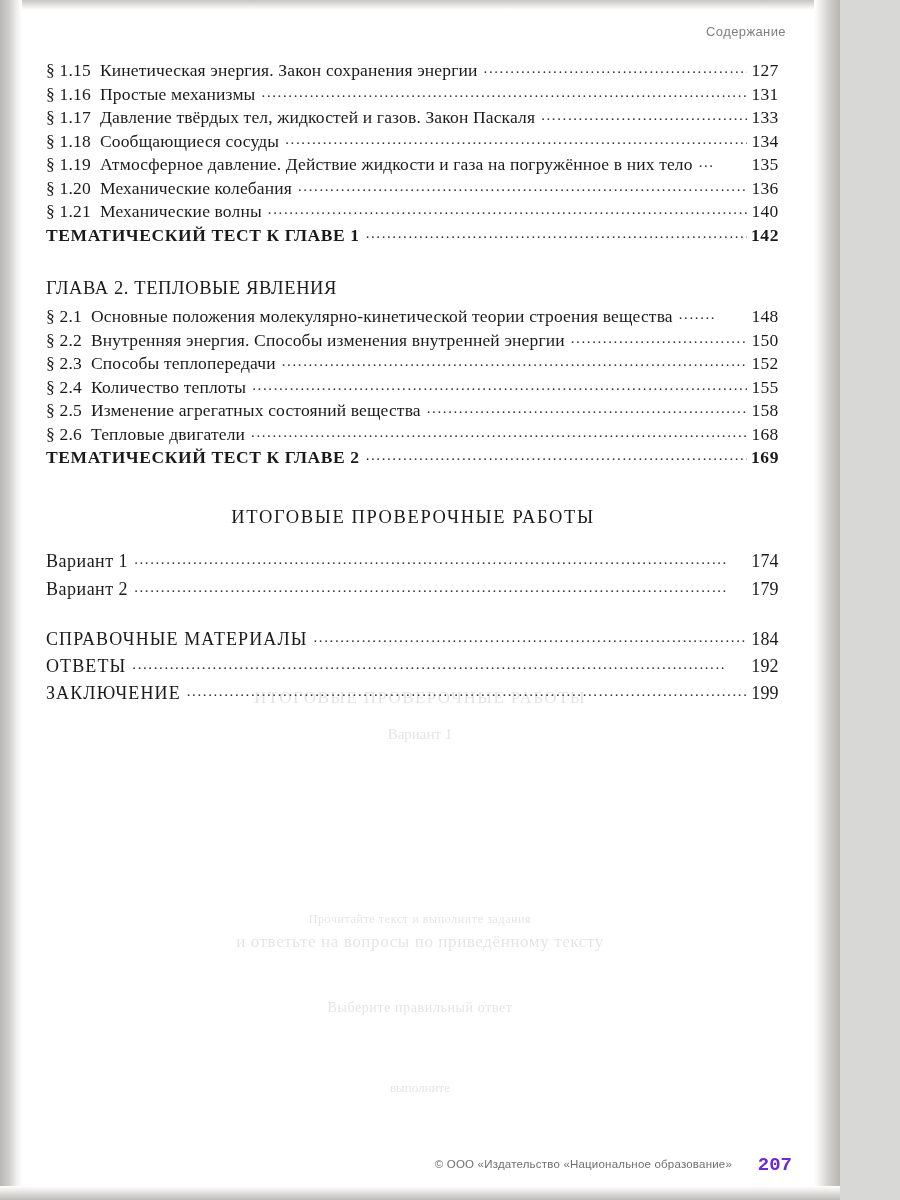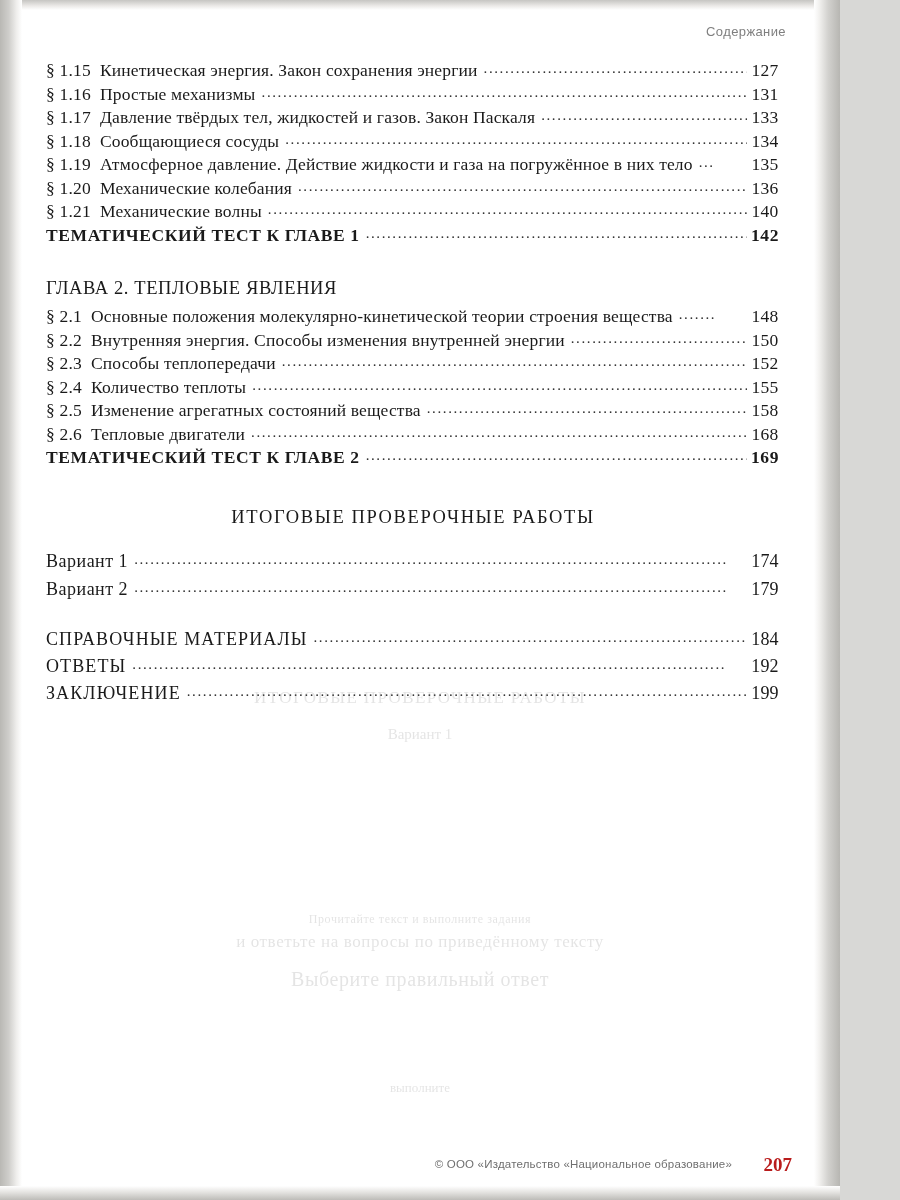--- a/index.html
+++ b/index.html
@@ -146,24 +146,24 @@
     bottom: 30px;
     font-family: "Liberation Sans", sans-serif;
     font-size: 11.5px;
     color: #6f6f6f;
     letter-spacing: 0.2px;
   }
   .folio {
     position: absolute;
     right: 48px;
     bottom: 24px;
-    font-family: Liberation Serif, serif;
+    font-family: Liberation Mono, monospace;
     font-size: 19px;
     font-weight: 700;
-    color: #b91c1c;
+    color: #6d28d9;
   }
 </style>
 </head>
 <body>
 
 <div class="page">
 
   <div class="edge-top"></div>
   <div class="edge-left"></div>
   <div class="edge-right"></div>
@@ -318,19 +318,19 @@
         <span class="toc-page">199</span>
       </div>
     </div>
 
   </div>
 
   <div class="ghost" style="top:688px; font-size:17px; letter-spacing:1.4px;">ИТОГОВЫЕ ПРОВЕРОЧНЫЕ РАБОТЫ</div>
   <div class="ghost" style="top:726px; font-size:15px;">Вариант 1</div>
   <div class="ghost" style="top:912px; font-size:12px; letter-spacing:0.6px;">Прочитайте текст и выполните задания</div>
   <div class="ghost" style="top:932px; font-size:17px; letter-spacing:0.6px;">и ответьте на вопросы по приведённому тексту</div>
-  <div class="ghost" style="top:968px; font-size:20px; letter-spacing:0.6px;">Выберите правильный ответ</div>
+  <div class="ghost" style="top:1000px; font-size:14px; letter-spacing:0.6px;">Выберите правильный ответ</div>
   <div class="ghost" style="top:1080px; font-size:13px;">выполните</div>
 
   <div class="footer-copy">© ООО «Издательство «Национальное образование»</div>
   <div class="folio">207</div>
 
 </div>
 
 </body></html>

